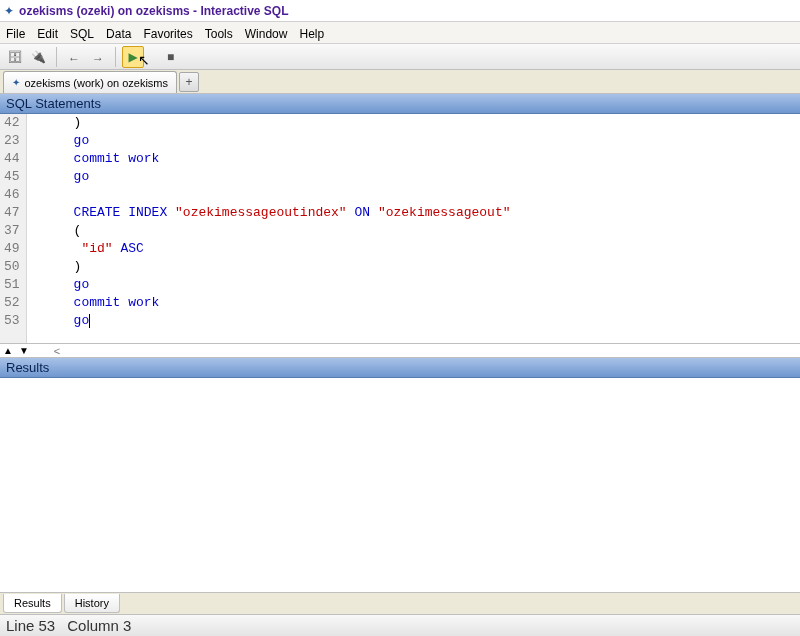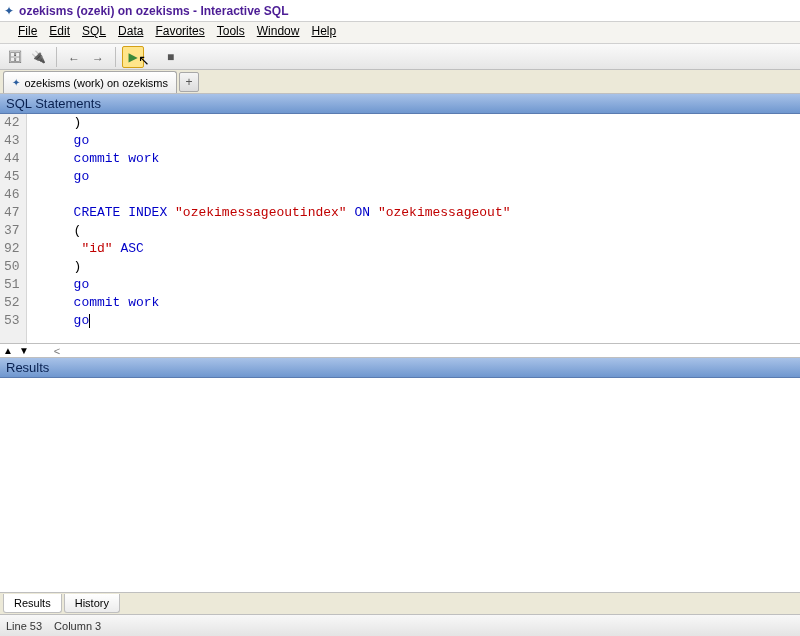--- a/index.html
+++ b/index.html
@@ -27,24 +27,23 @@
     }
     .title-bar .title-text {
       color: #4c1d95;
       font-size: 12px;
       font-weight: bold;
     }
     .menu-bar {
       height: 22px;
       background: #f5f4f0;
       display: flex;
-      align-items: flex-start;
-      padding: 0 12px;
+      align-items: flex-end;
+      padding: 0 0;
       border-bottom: 1px solid #d0d0d0;
-      text-decoration: underline;
     }
     .menu-bar .menu-item {
       padding: 2px 6px;
       color: #000;
       cursor: default;
     }
     .toolbar {
       height: 26px;
       background: linear-gradient(#fafafa, #e6e6e6);
       border-bottom: 1px solid #bfbfbf;
@@ -202,21 +201,21 @@
     }
     .bottom-tabs .btab.active { background: #fff; }
     .status-bar {
       height: 22px;
       background: linear-gradient(#f8f8f8, #e4e4e4);
       border-top: 1px solid #bfbfbf;
       display: flex;
       align-items: center;
       padding: 0 6px;
       gap: 12px;
-      font-size: 11px;
+      font-size: 15px;
       color: #333;
     }
   </style>
 </head>
 <body>
 
 <div class="title-bar">
   <span class="app-icon">✦</span>
   <span class="title-text">ozekisms (ozeki) on ozekisms - Interactive SQL</span>
 </div>
@@ -266,27 +265,27 @@
     </div>
 </div>
 
 <div class="panel-header">
   <span>SQL Statements</span>
 </div>
 
 <div class="code-area">
   <div class="gutter" id="gutter">
       <div>42</div>
-      <div>43</div>
+      <div>23</div>
       <div>44</div>
       <div>45</div>
       <div>46</div>
       <div>47</div>
       <div>37</div>
-      <div>92</div>
+      <div>49</div>
       <div>50</div>
       <div>51</div>
       <div>52</div>
       <div>53</div>
     </div>
   <div class="code-lines" id="code-lines"><div><span class="kw-black">)</span></div><div><span class="kw-blue">go</span></div><div><span class="kw-blue">commit work</span></div><div><span class="kw-blue">go</span></div><div></div><div><span class="kw-blue">CREATE INDEX </span><span class="kw-red">"ozekimessageoutindex"</span><span class="kw-black"> </span><span class="kw-blue">ON </span><span class="kw-red">"ozekimessageout"</span></div><div><span class="kw-black">(</span></div><div><span class="kw-black"> </span><span class="kw-red">"id"</span><span class="kw-black"> </span><span class="kw-blue">ASC</span></div><div><span class="kw-black">)</span></div><div><span class="kw-blue">go</span></div><div><span class="kw-blue">commit work</span></div><div><span class="kw-blue">go</span><span class="caret"></span></div></div>
 </div>
 
 <div class="scroll-line">
   <span class="arrow-up">▲</span>

